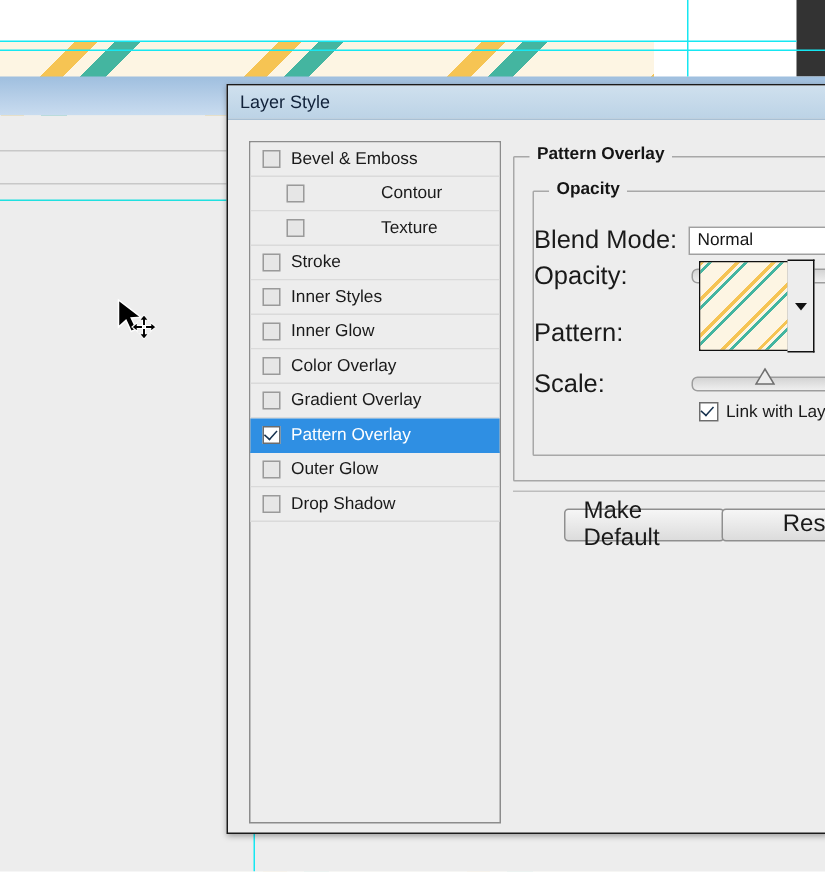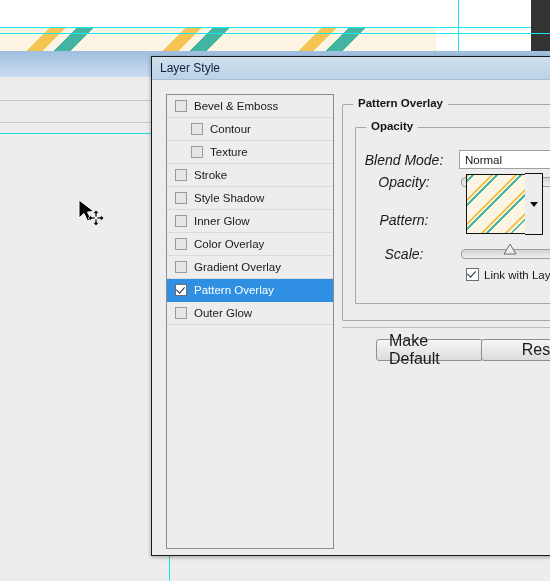--- a/index.html
+++ b/index.html
@@ -63,21 +63,21 @@
     background:#ededed;border:1px solid #8c8c8c;
   }
   .style-head{
     height:22px;border-bottom:1px solid #c3c3c3;display:flex;align-items:center;
     padding-left:10px;font-size:11.5px;color:#1a1a1a;background:#ededed;
   }
   .style-row{
     height:22px;border-bottom:1px solid #dadada;display:flex;align-items:center;
     font-size:11.5px;color:#1a1a1a;padding-left:8px;background:#ededed;
   }
-  .style-row.sub{padding-left:24px;}
+  .style-row.sub{padding-left:24px;gap:44px;}
   .style-row.selected{background:#2f8fe3;color:#ffffff;border-bottom:1px solid #2f8fe3;}
   .cb{
     width:10px;height:10px;border:1px solid #9a9a9a;background:#e6e6e6;
     margin-right:7px;flex:none;position:relative;
   }
   .cb.checked{background:#ffffff;border-color:#6d6d6d;}
   .cb.checked:after{
     content:"";position:absolute;left:2px;top:0px;width:4px;height:7px;
     border:solid #17324f;border-width:0 1.6px 1.6px 0;transform:rotate(42deg);
   }
@@ -86,21 +86,21 @@
   .group{
     position:absolute;border:1px solid #a8a8a8;border-radius:1px;
   }
   #group-outer{left:0;top:10px;width:370px;height:215px;background:transparent;}
   #group-inner{left:12px;top:22px;width:358px;height:175px;background:transparent;}
   .group-label{
     position:absolute;font-size:11.5px;font-weight:bold;color:#151515;
     background:#ededed;padding:0 5px;top:-8px;
   }
   .row{position:absolute;display:flex;align-items:center;}
-  .lbl{font-size:14px;color:#1a1a1a;text-align:center;font-style:italic;}
+  .lbl{font-size:17px;color:#1a1a1a;text-align:left;}
   .textfield{
     background:#ffffff;border:1px solid #a0a0a0;height:17px;
     font-size:11.5px;color:#151515;display:flex;align-items:center;padding-left:5px;
   }
   .slider-track{
     height:8px;border:1px solid #9d9d9d;border-radius:4px;
     background:linear-gradient(to bottom,#d4d4d4,#efefef);
   }
   .thumb-svg{position:absolute;top:-6px;}
   #pattern-swatch{
@@ -191,41 +191,45 @@
           <div class="style-row sub">
             <span class="cb"></span>
             <span>Texture</span>
           </div>
           <div class="style-row">
             <span class="cb"></span>
             <span>Stroke</span>
           </div>
           <div class="style-row">
             <span class="cb"></span>
-            <span>Style Shadow</span>
+            <span>Inner Styles</span>
           </div>
           <div class="style-row">
             <span class="cb"></span>
             <span>Inner Glow</span>
           </div>
           <div class="style-row">
             <span class="cb"></span>
             <span>Color Overlay</span>
           </div>
           <div class="style-row">
             <span class="cb"></span>
             <span>Gradient Overlay</span>
           </div>
           <div class="style-row selected">
             <span class="cb checked"></span>
             <span>Pattern Overlay</span>
           </div>
           <div class="style-row">
             <span class="cb"></span>
             <span>Outer Glow</span>
+          </div>
+          <div class="style-row">
+            <span class="cb"></span>
+            <span>Drop Shadow</span>
           </div>
         </div>
     </div>
 
     <div id="right-panel">
 
       <div class="group" id="group-outer">
         <span class="group-label" style="left:10px;">Pattern Overlay</span>
 
         <div class="group" id="group-inner">

